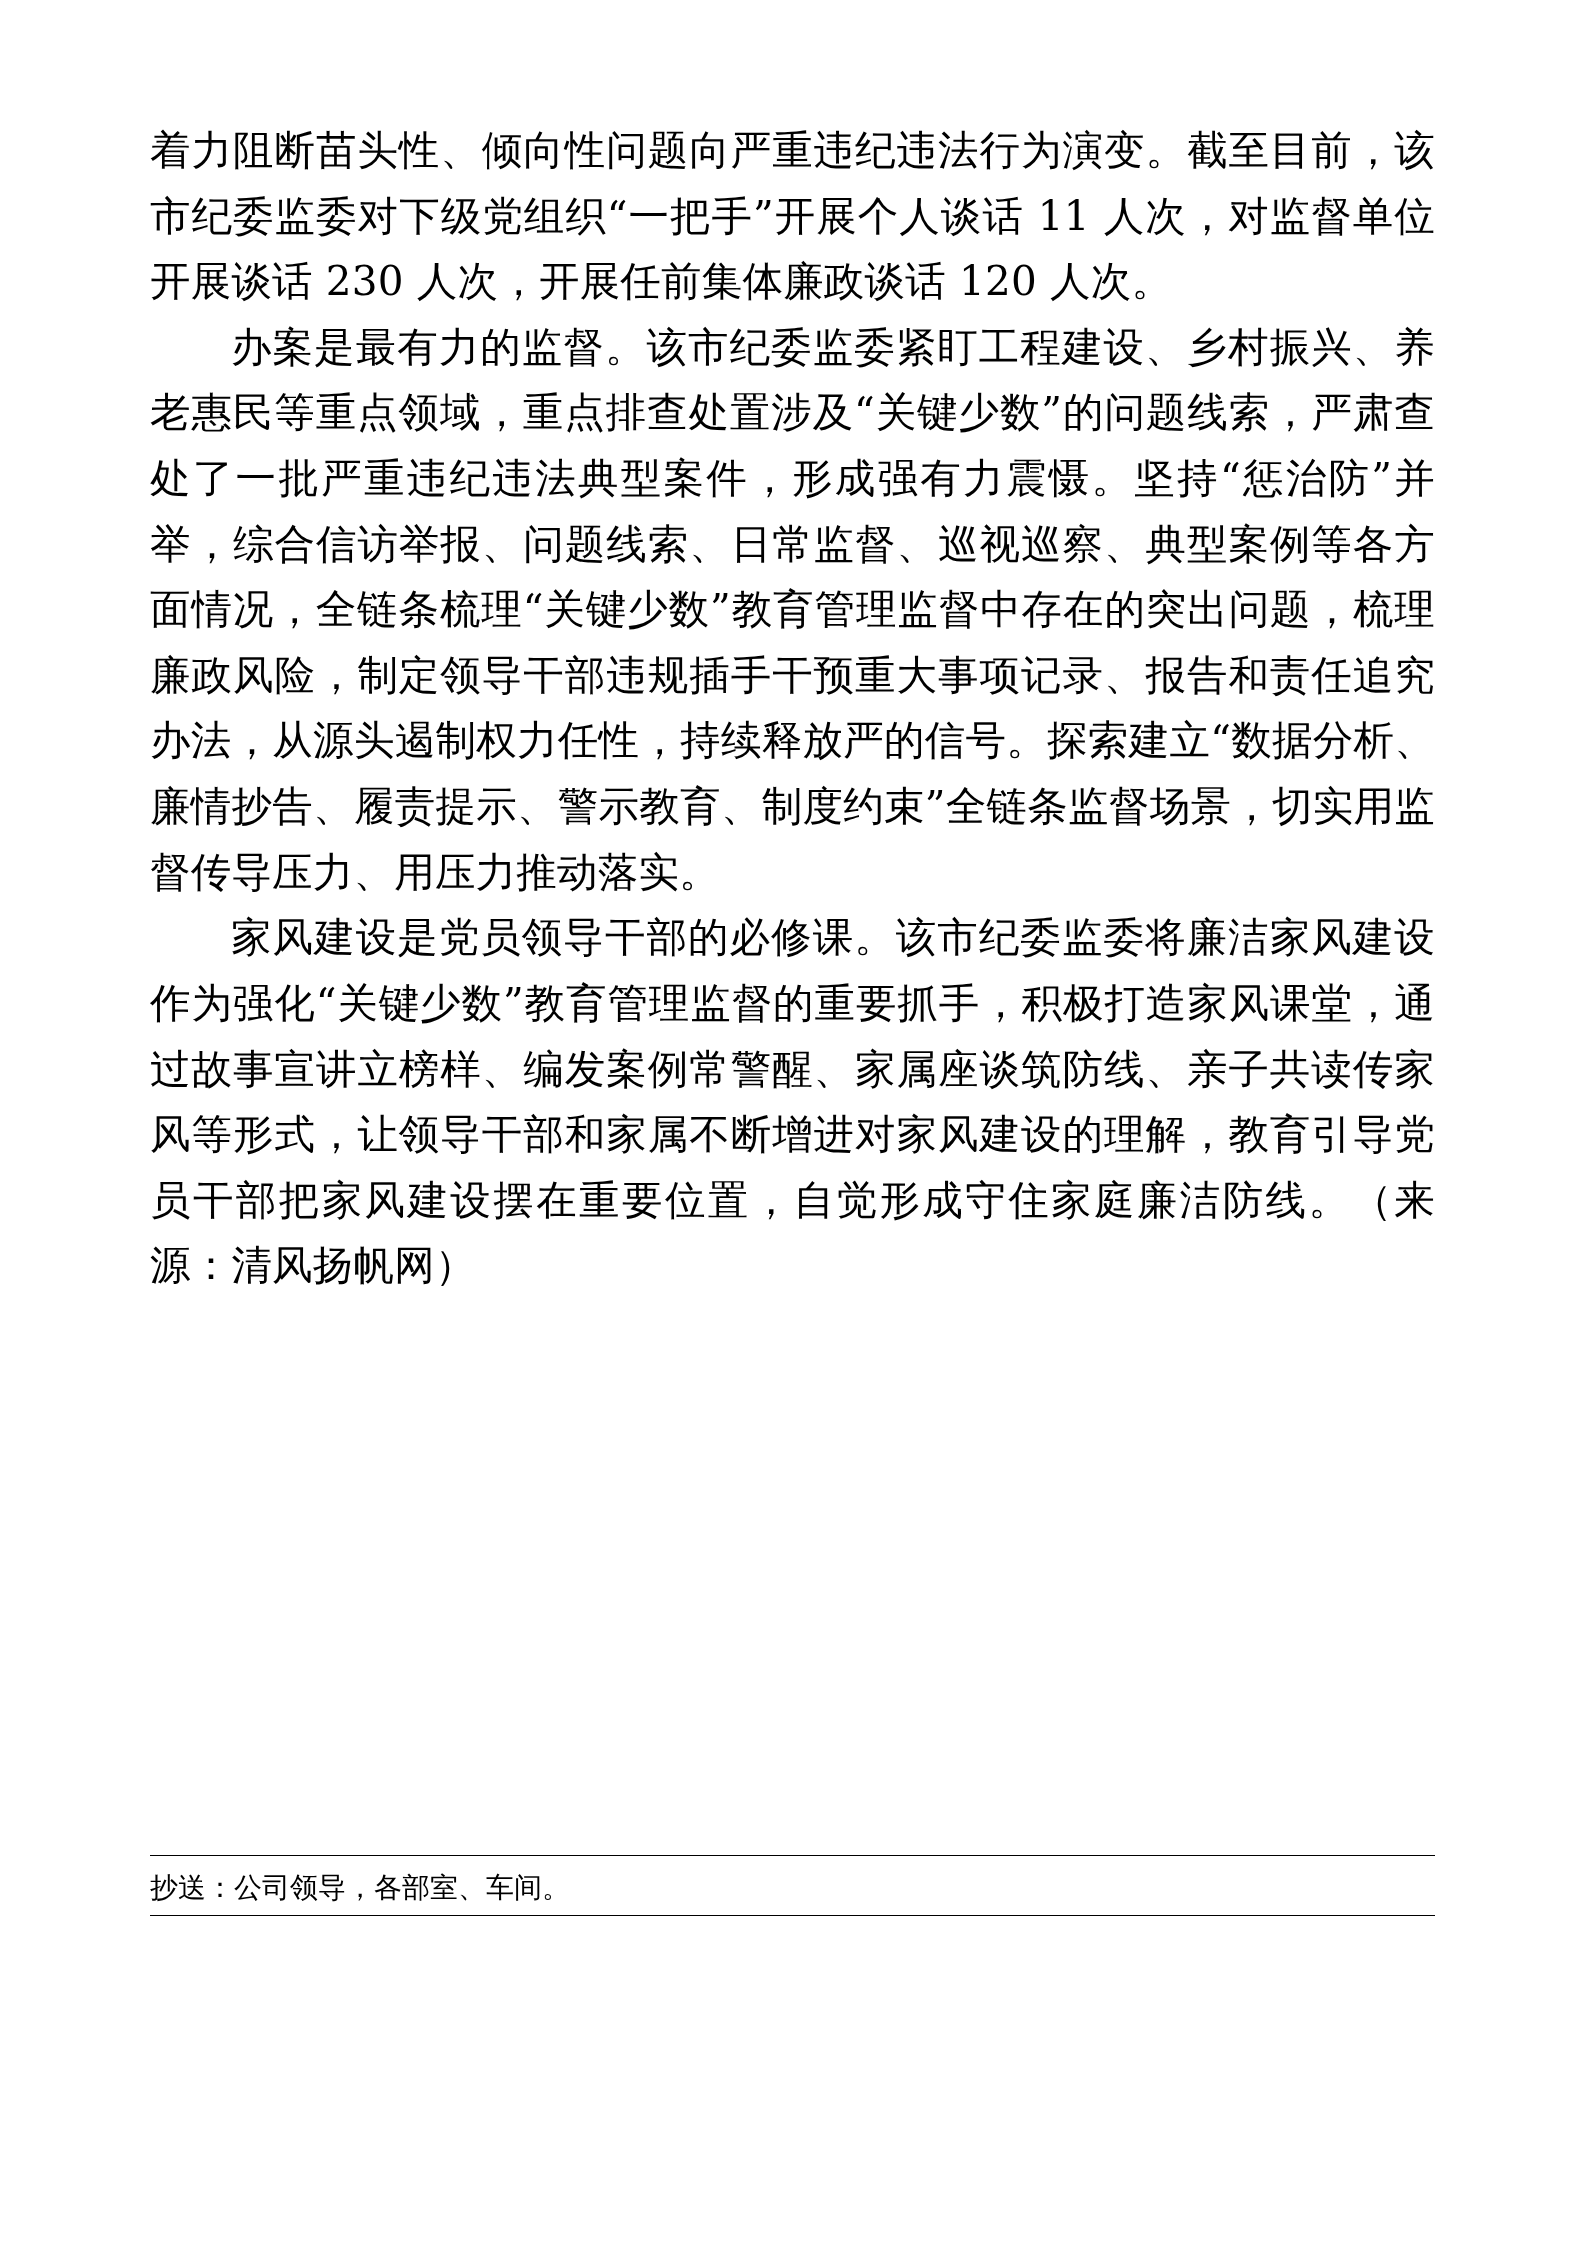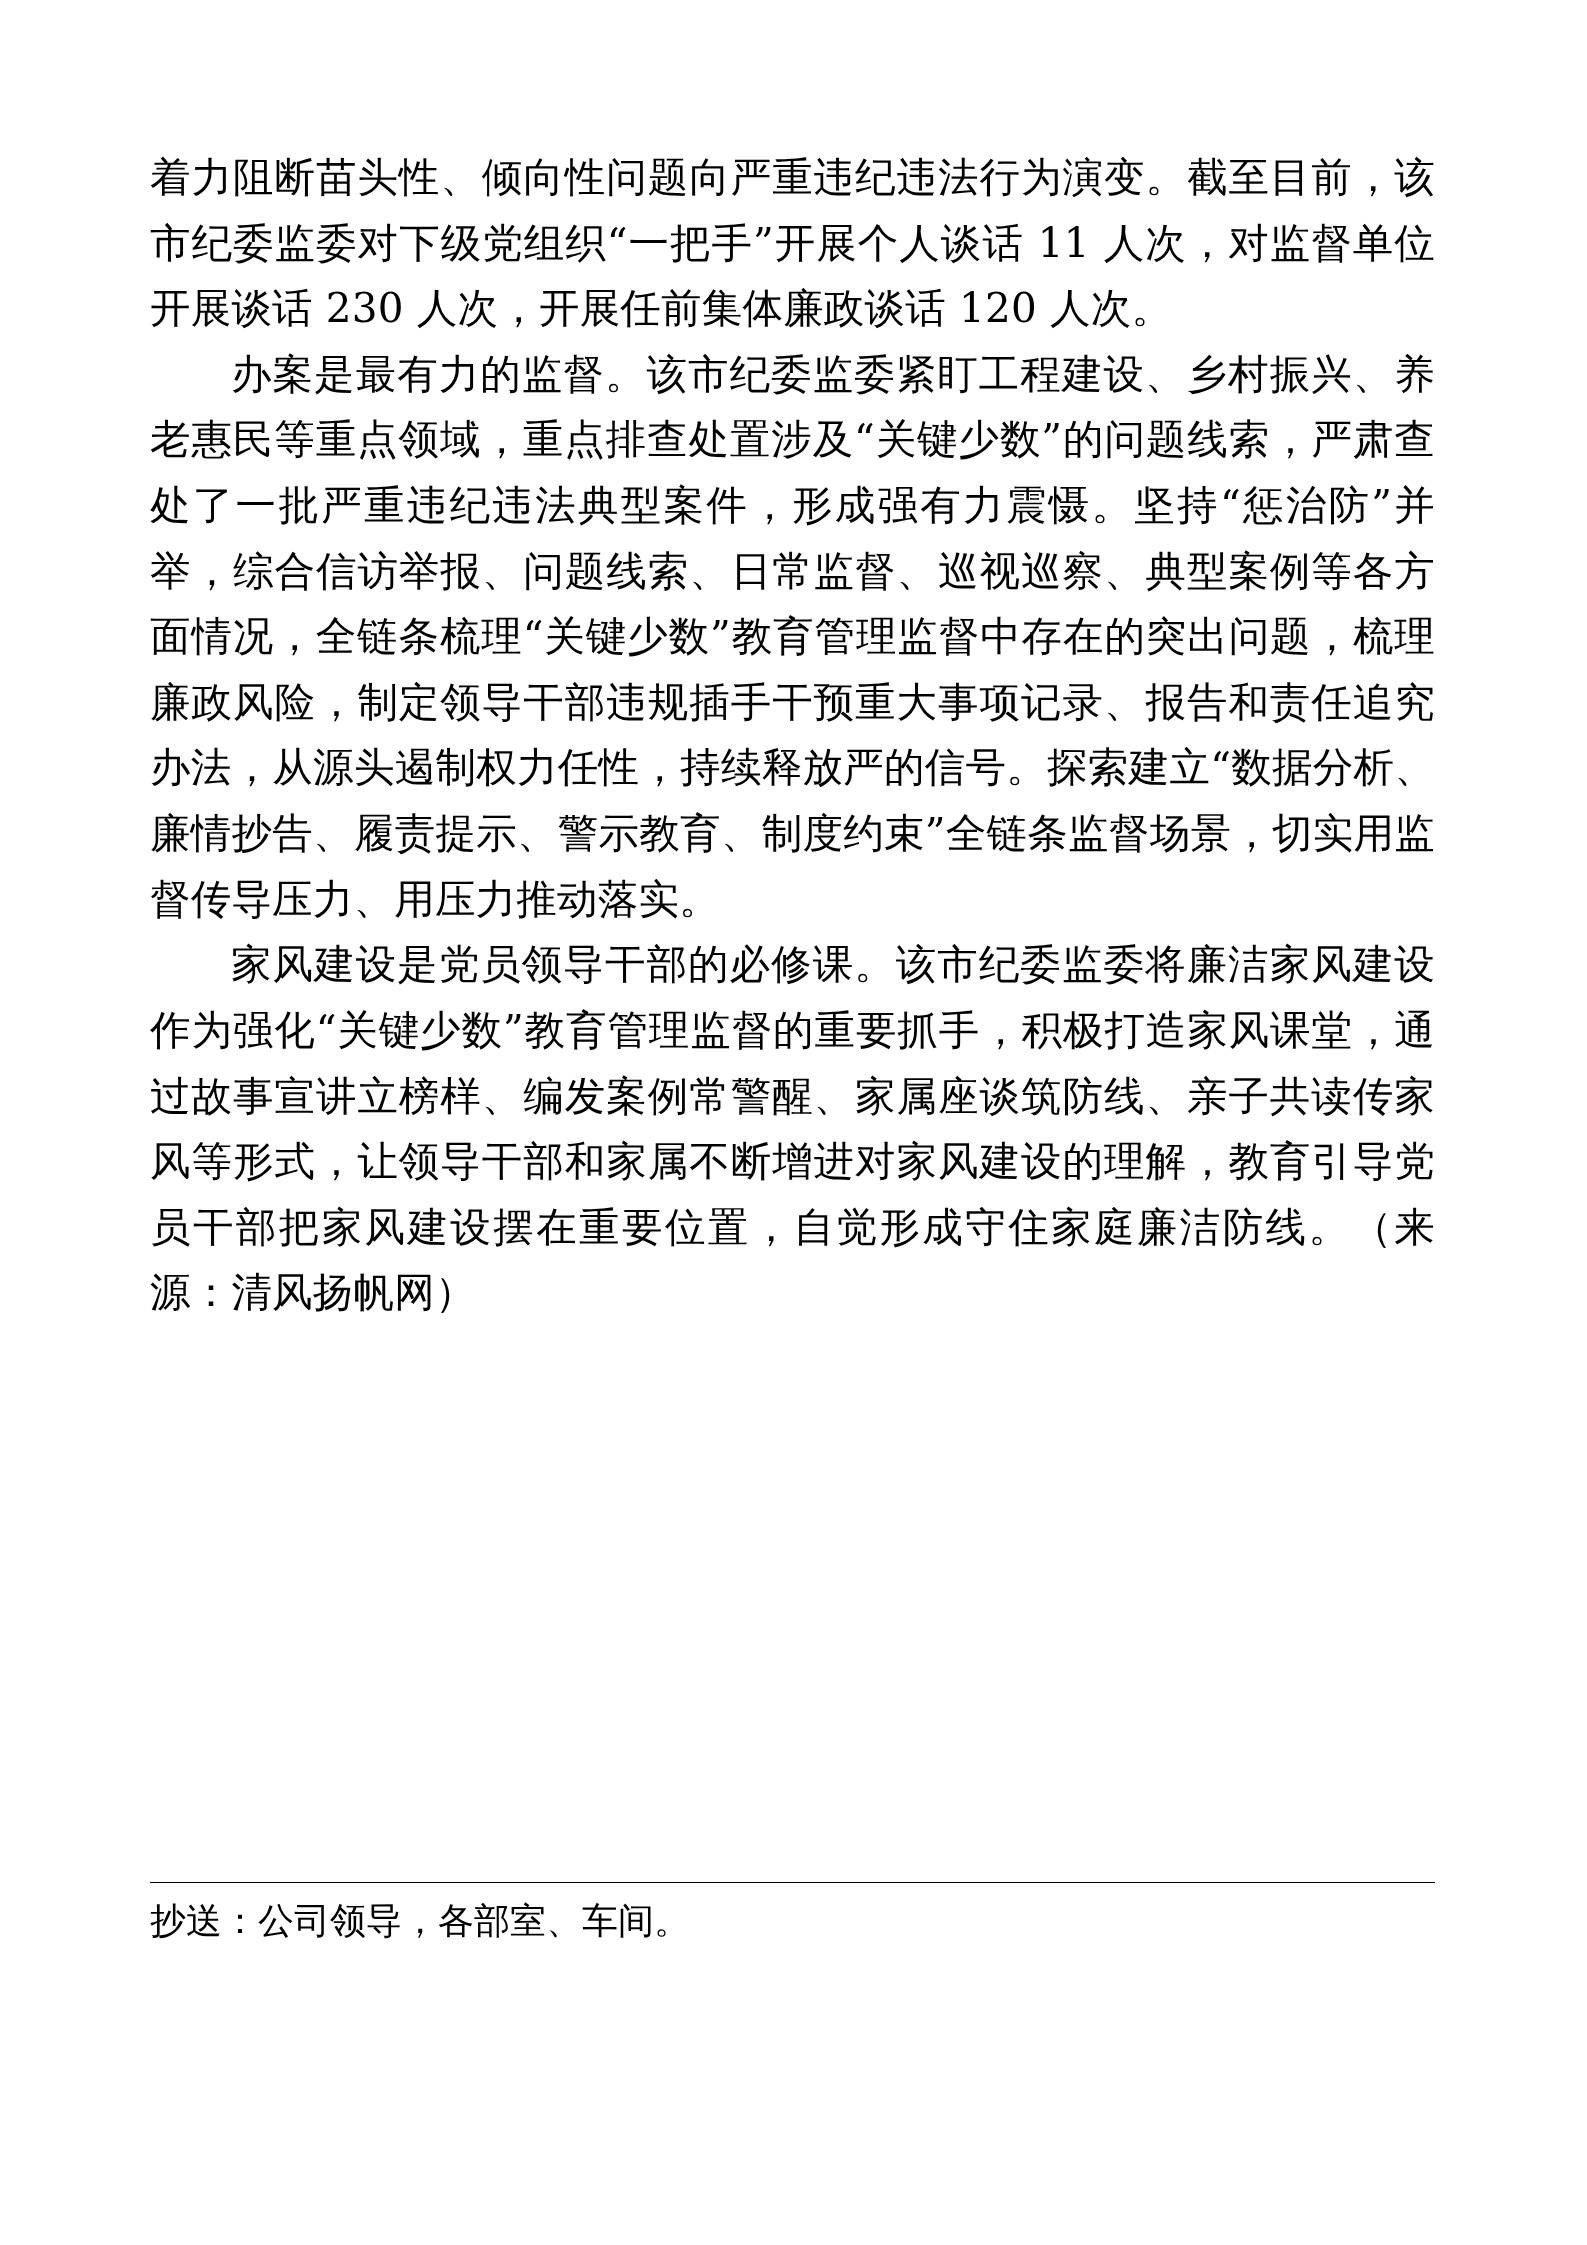--- a/index.html
+++ b/index.html
@@ -11,21 +11,20 @@
     font-family: "DejaVu Serif", "Liberation Serif", serif;
     color: #000000;
   }
   .page {
     position: relative;
     width: 1587px;
     height: 1926px;
     background: #ffffff;
     box-sizing: border-box;
     overflow: hidden;
-    margin-top: 27px;
   }
   .content {
     position: absolute;
     left: 150px;
     top: 118px;
     width: 1285px;
   }
   .para {
     font-size: 40.5px;
     line-height: 1.62;
@@ -43,21 +42,21 @@
     position: absolute;
     left: 150px;
     top: 1855px;
     width: 1285px;
   }
   .footer-line {
     border-top: 1.6px solid #000;
     width: 100%;
   }
   .footer-row1 {
-    font-size: 36px;
+    font-size: 28px;
     line-height: 1.55;
     padding-top: 10px;
     padding-bottom: 6px;
     font-family: "DejaVu Serif", "Liberation Serif", serif;
   }
   .footer-row2 {
     display: flex;
     justify-content: flex-start;
     align-items: baseline;
     font-size: 36px;

